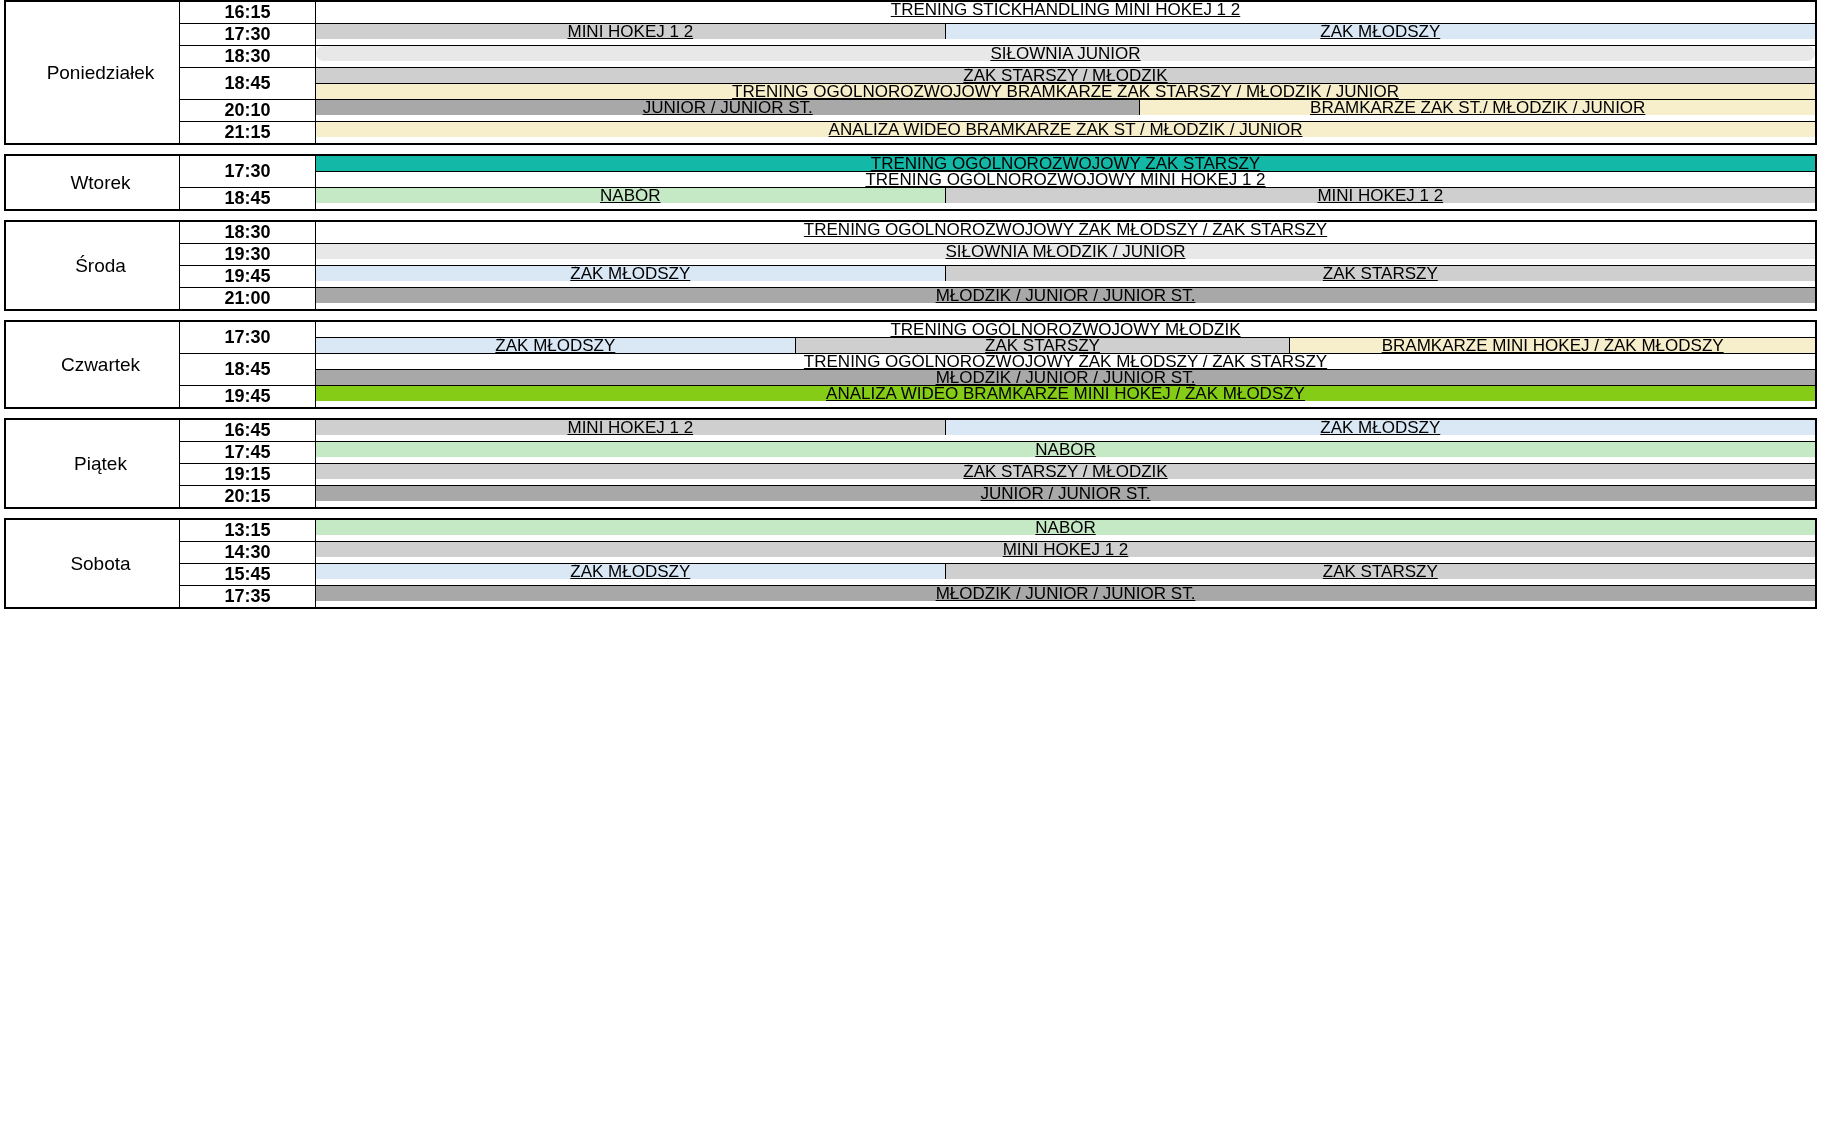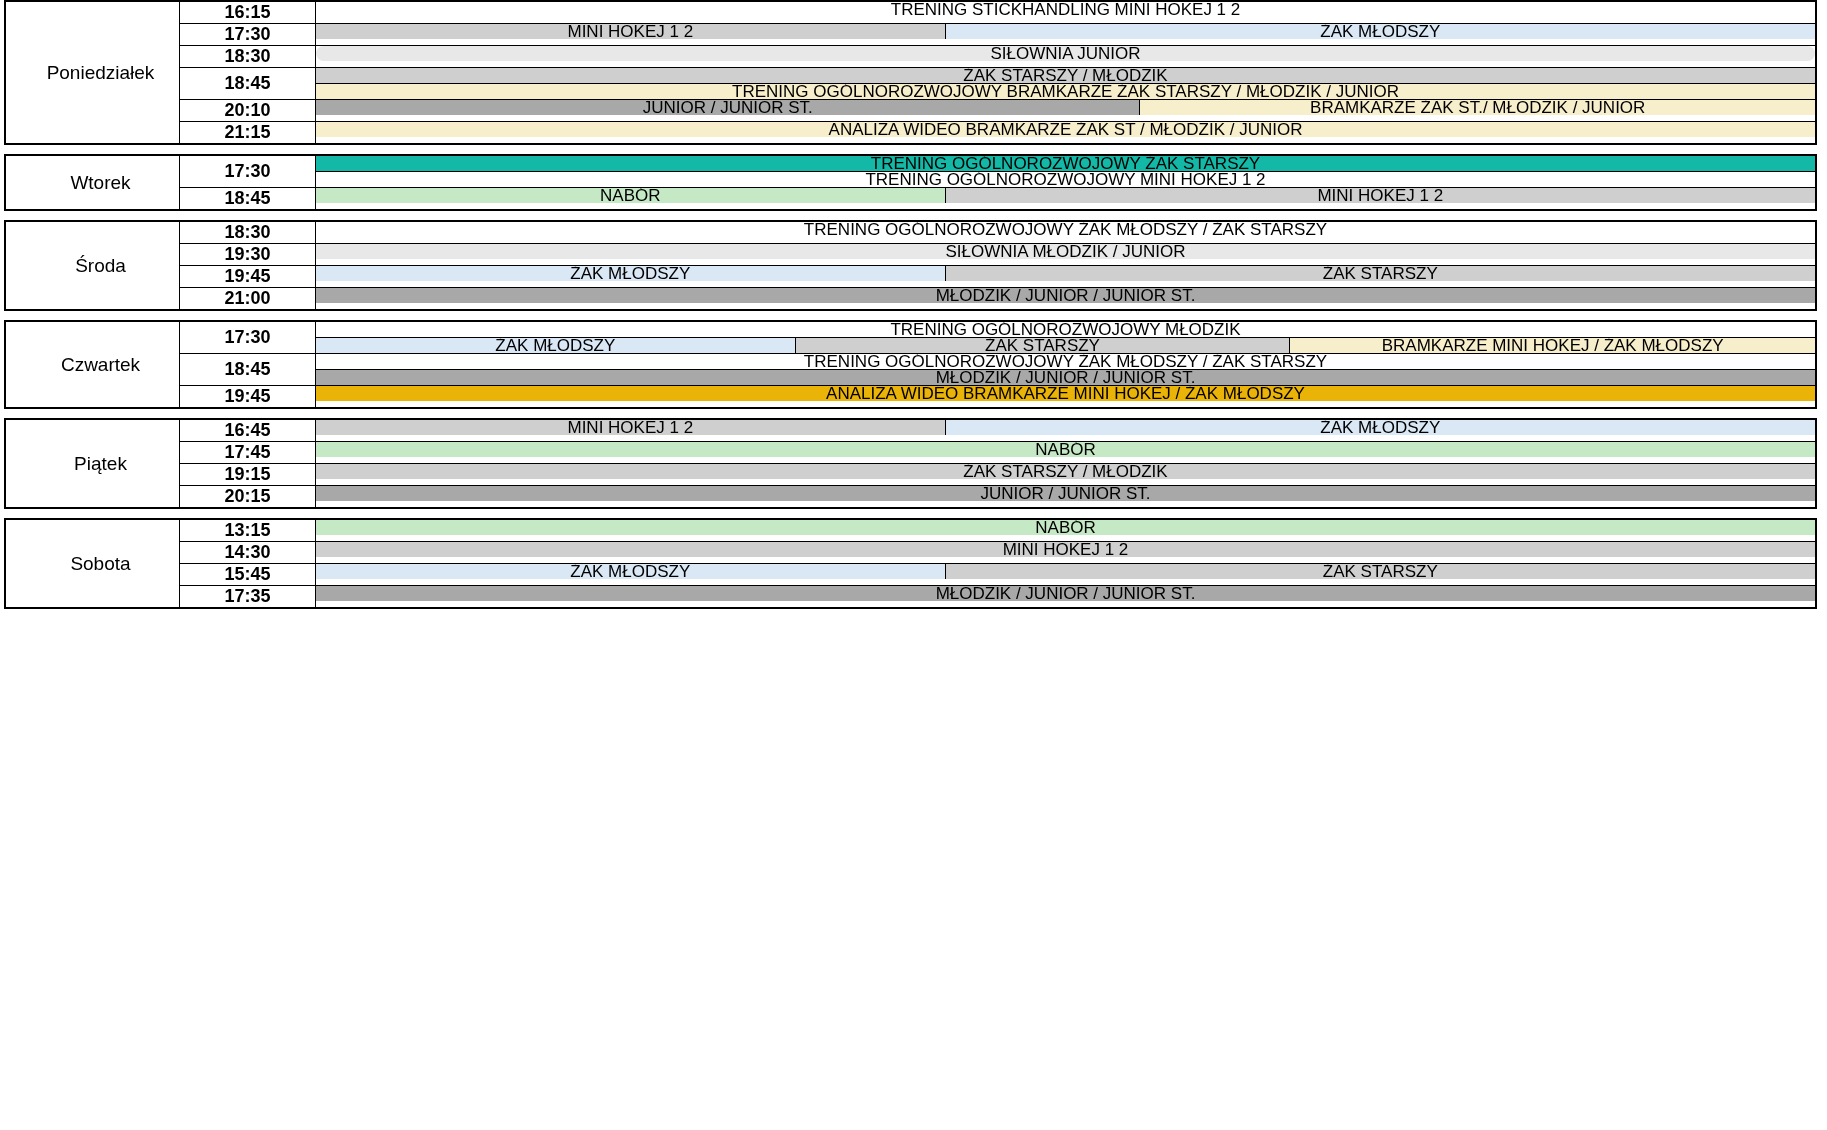--- a/index.html
+++ b/index.html
@@ -71,20 +71,21 @@
   .activity-stack {
     flex: 1 1 auto;
     display: flex;
     flex-direction: column;
   }
   .activity-line {
     display: flex;
     flex-direction: row;
     height: 15px;
     border-bottom: 1px solid #000000;
+    text-decoration: underline;
   }
   .activity-line:last-child {
     border-bottom: none;
   }
   .activity-cell {
     display: flex;
     align-items: center;
     justify-content: center;
     font-size: 17px;
     color: #000000;
@@ -246,21 +247,21 @@
             </div>
             <div class="activity-line">
               <div class="activity-cell" style="width: 100%; flex: 0 0 100%; background: rgb(168, 168, 168);">MŁODZIK / JUNIOR / JUNIOR ST.</div>
             </div>
           </div>
         </div>
         <div class="time-group">
           <div class="time-cell">19:45</div>
           <div class="activity-stack">
             <div class="activity-line">
-              <div class="activity-cell" style="width: 100%; flex: 0 0 100%; background: #eab308;">ANALIZA WIDEO BRAMKARZE MINI HOKEJ / ŻAK MŁODSZY</div>
+              <div class="activity-cell" style="width: 100%; flex: 0 0 100%; background: #84cc16;">ANALIZA WIDEO BRAMKARZE MINI HOKEJ / ŻAK MŁODSZY</div>
             </div>
           </div>
         </div>
       </div>
     </div>
     <div class="day-block">
       <div class="day-name-cell">Piątek</div>
       <div class="day-rows">
         <div class="time-group">
           <div class="time-cell">16:45</div>

